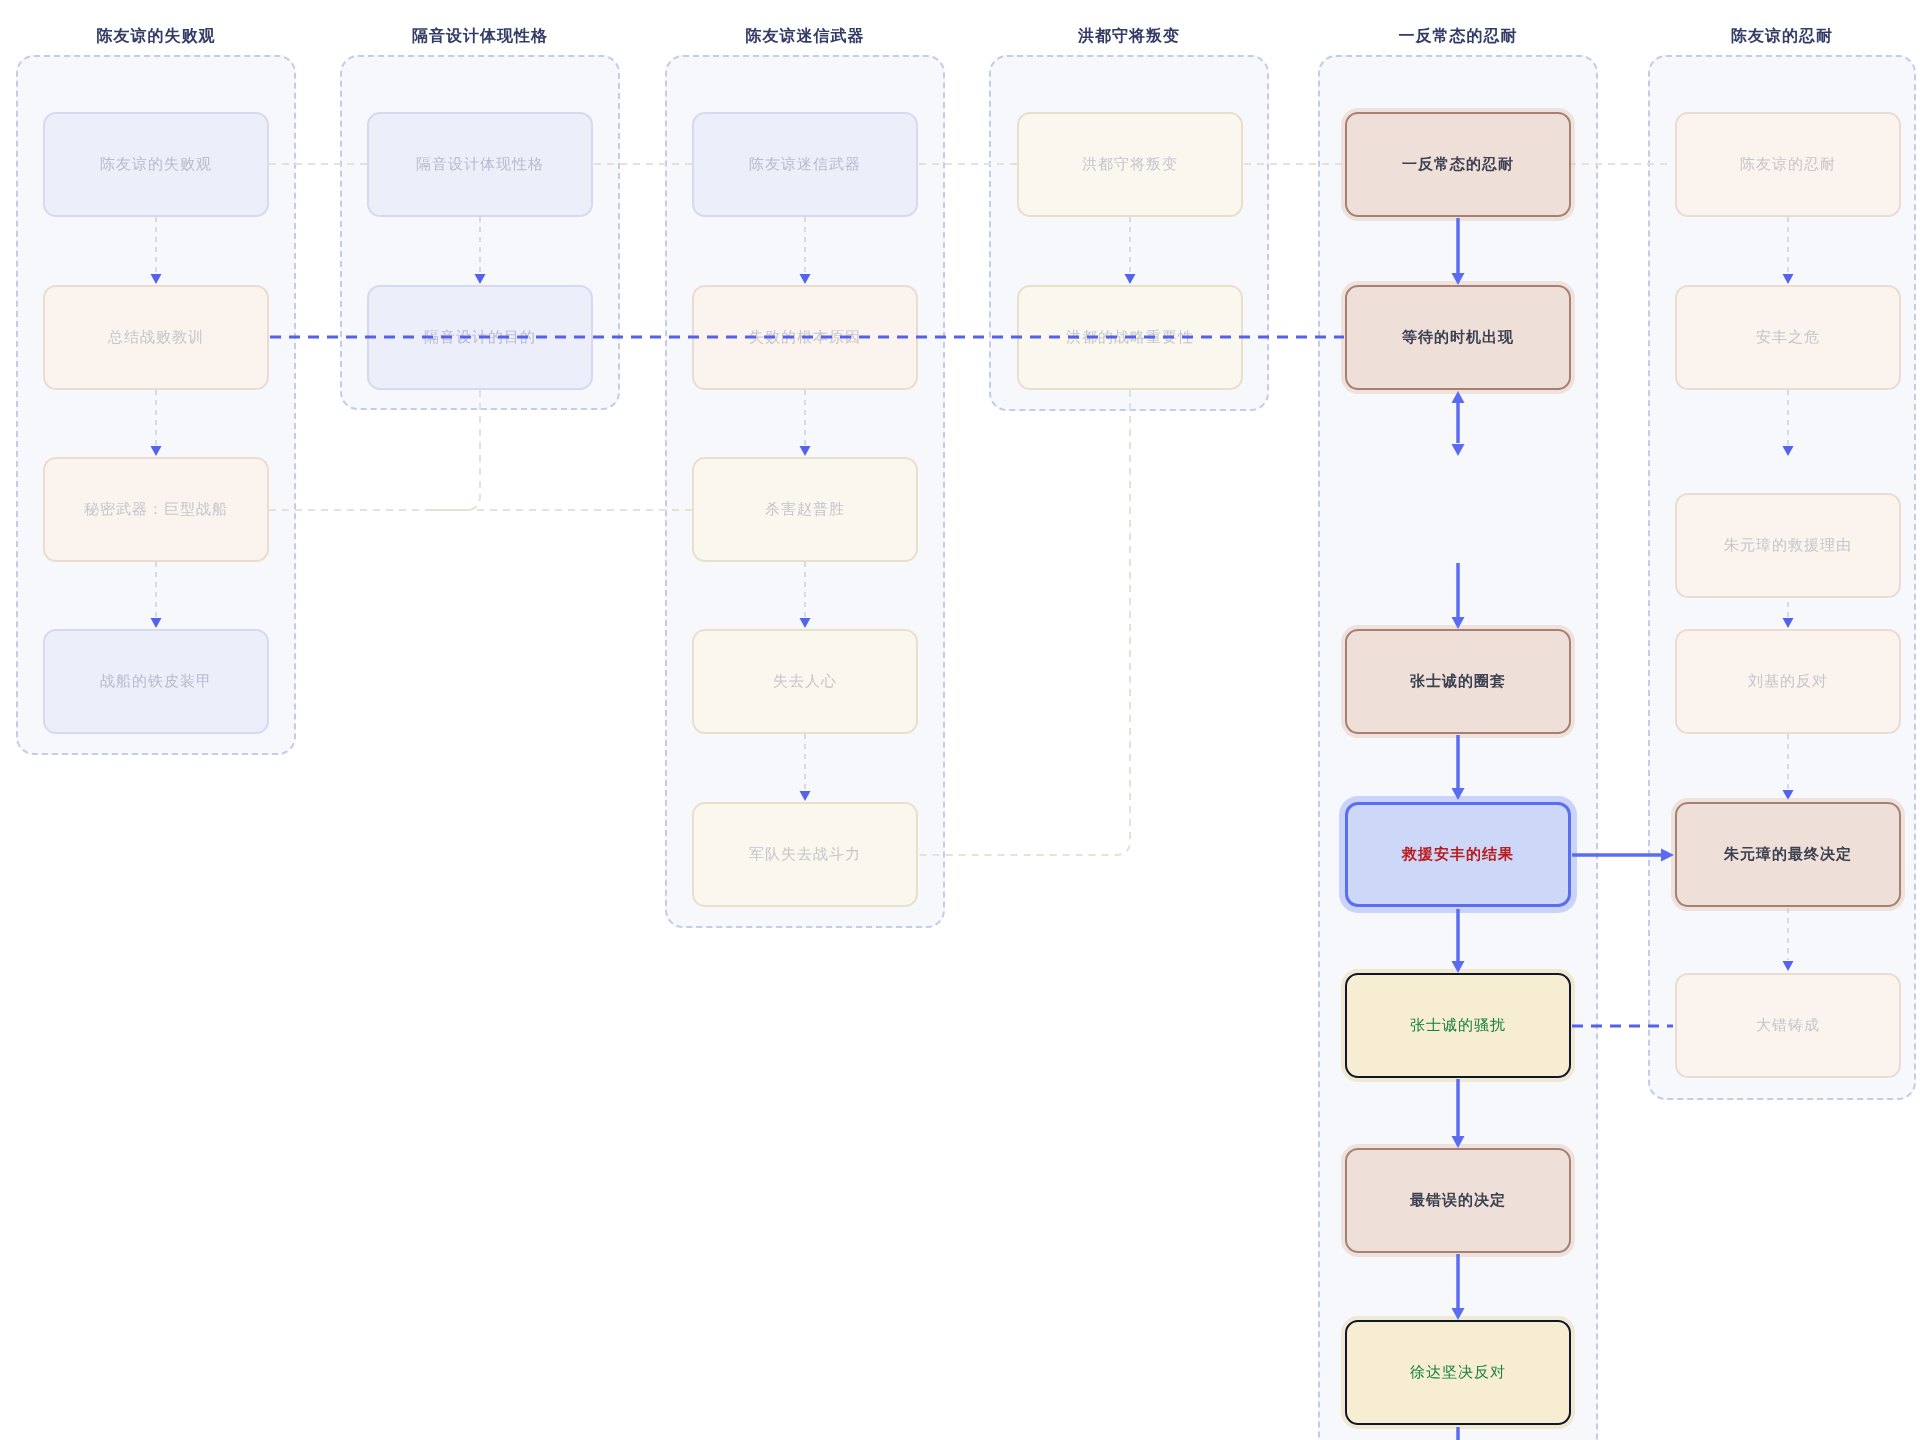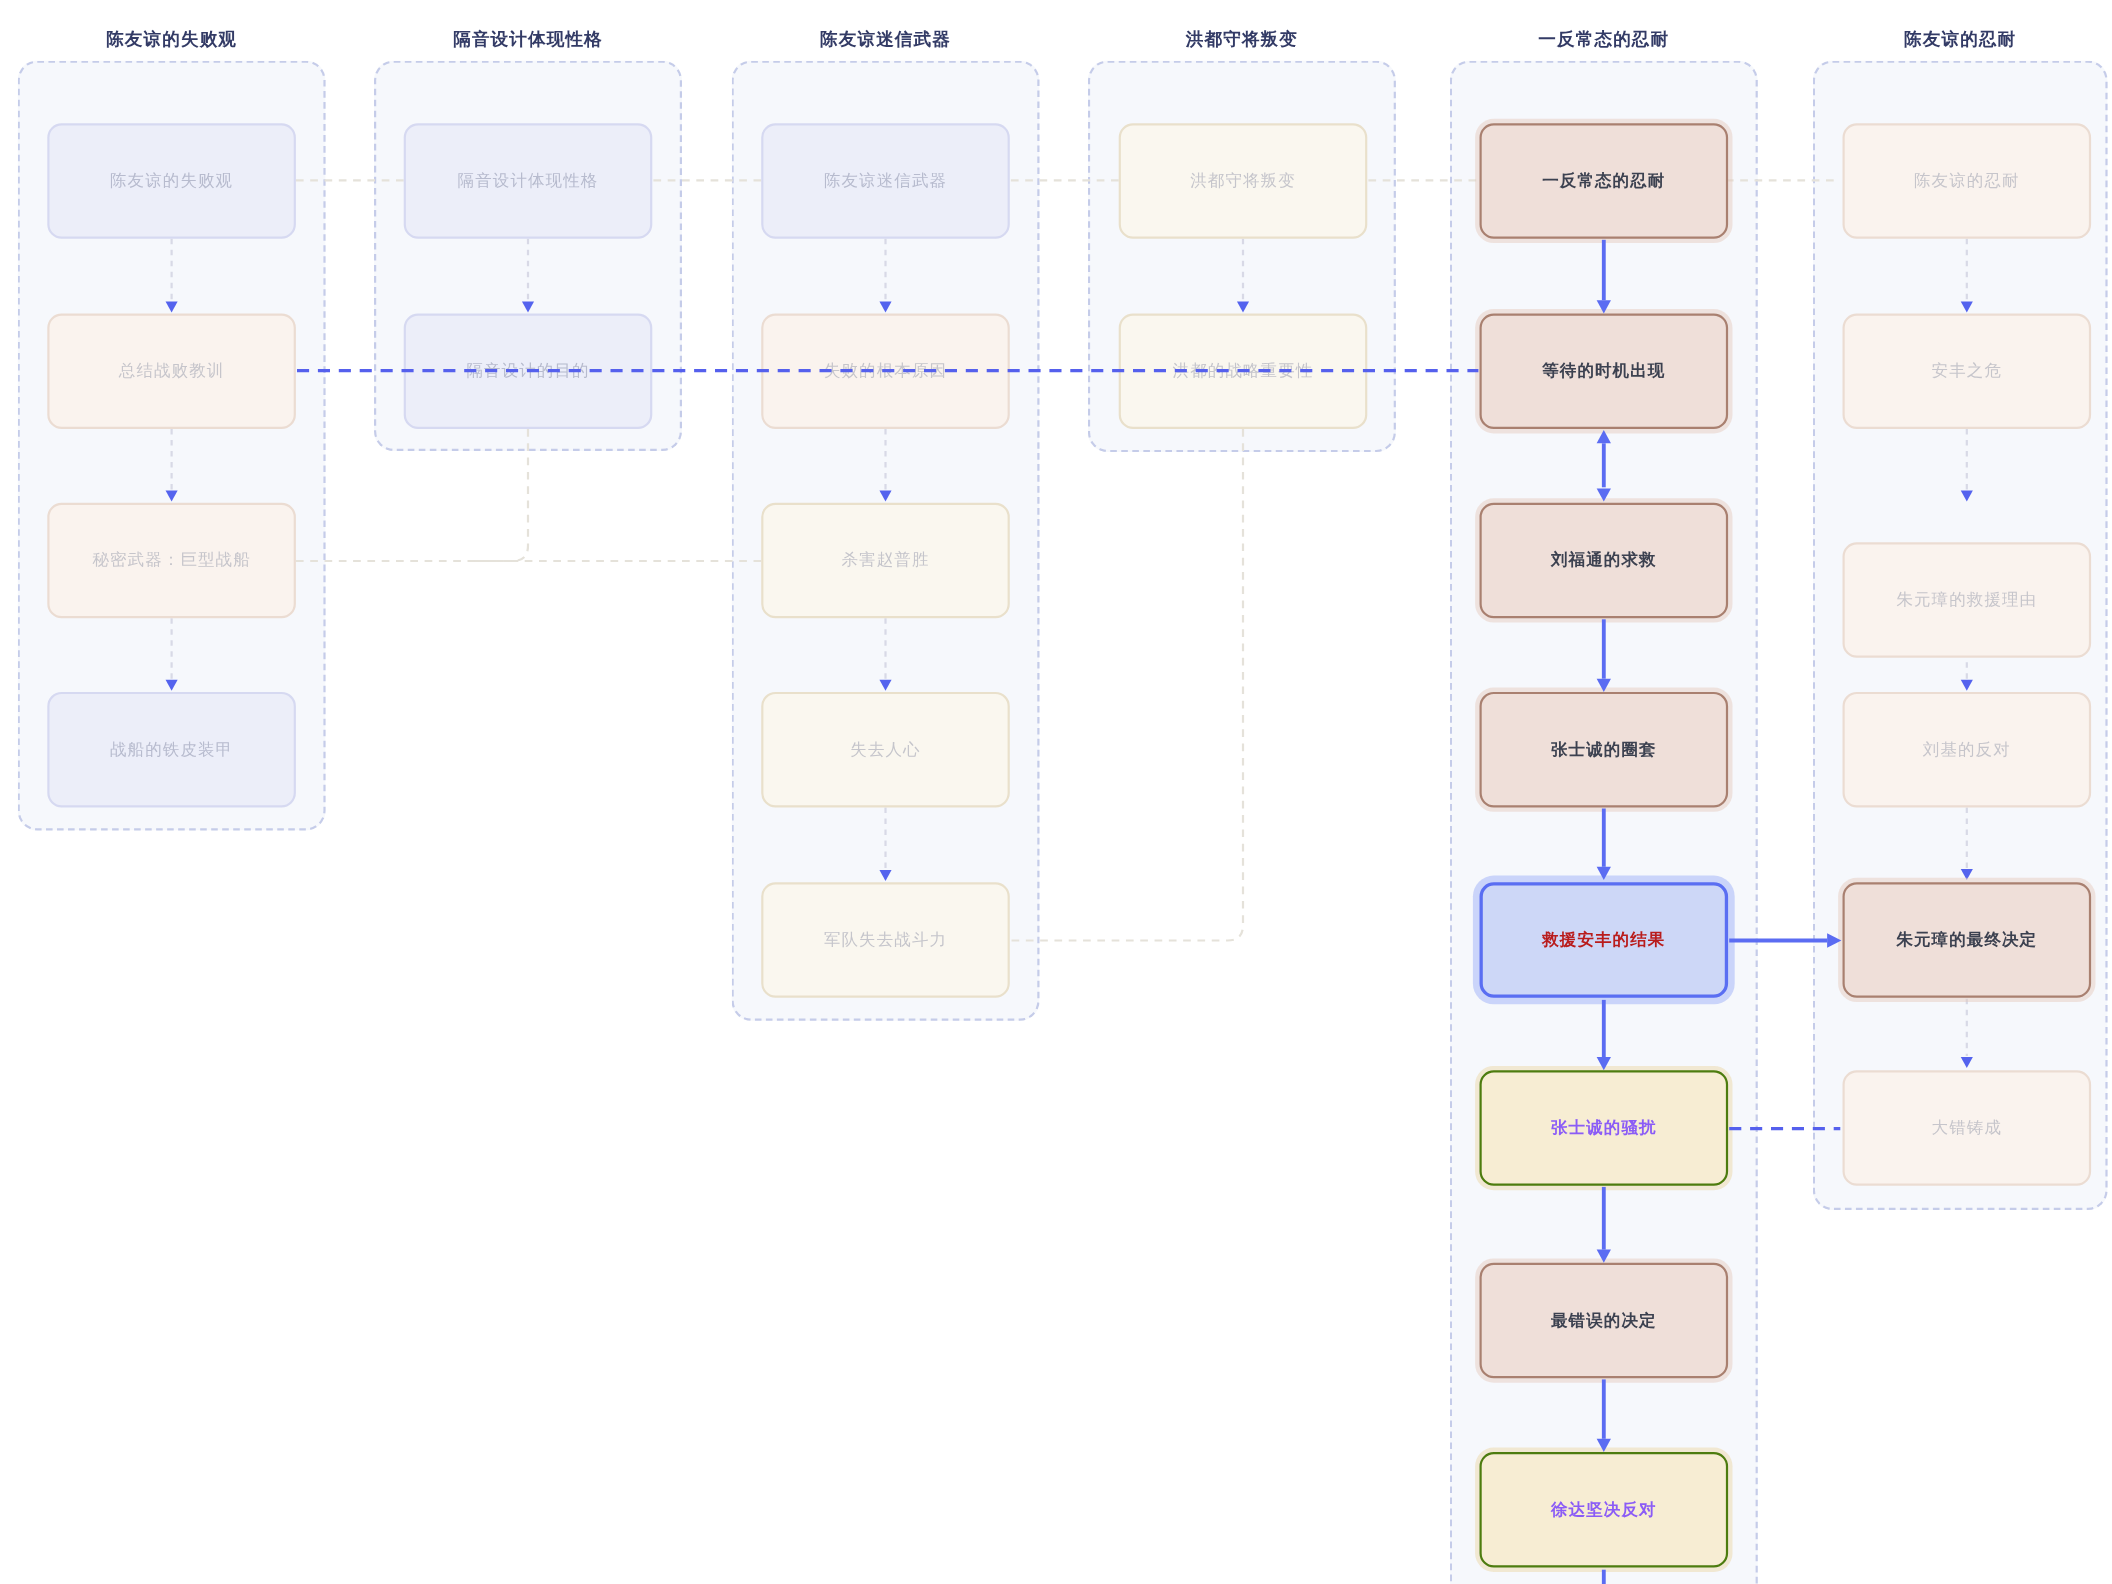--- a/index.html
+++ b/index.html
@@ -24,21 +24,21 @@
     font-size:15px;letter-spacing:1px;box-sizing:border-box;cursor:default;
   }
   .node.lavender{background:#eceef9;border:2px solid #d6d9f1;color:#b7bbce;}
   .node.cream{background:#faf7ef;border:2px solid #e9e0cb;color:#c5c5cb;}
   .node.blush{background:#faf3ee;border:2px solid #ebdcd2;color:#c6c5cb;}
   .node.rose{
     background:#efdfd9;border:2px solid #a98070;color:#3c4150;font-weight:bold;
     box-shadow:0 0 0 4px rgba(228,199,187,0.45);
   }
   .node.yellow{
-    background:#f7edd3;border:2px solid #4d7c0f;color:#8b5cf6;font-weight:bold;
+    background:#f7edd3;border:2px solid #0f172a;color:#15803d;font-weight:normal;
     box-shadow:0 0 0 4px rgba(235,216,168,0.5);
   }
   .node.selected{
     background:#cdd7f7;border:3px solid #5a6ef2;color:#b91c1c;font-weight:bold;
     box-shadow:0 0 0 6px rgba(166,183,248,0.55);
   }
 </style>
 </head>
 <body>
 
@@ -102,21 +102,20 @@
   <div class="node blush" style="left:692px;top:285px;">失败的根本原因</div>
   <div class="node cream" style="left:692px;top:457px;">杀害赵普胜</div>
   <div class="node cream" style="left:692px;top:629px;">失去人心</div>
   <div class="node cream" style="left:692px;top:802px;">军队失去战斗力</div>
 
   <div class="node cream" style="left:1017px;top:112px;">洪都守将叛变</div>
   <div class="node cream" style="left:1017px;top:285px;">洪都的战略重要性</div>
 
   <div class="node rose" style="left:1345px;top:112px;">一反常态的忍耐</div>
   <div class="node rose" style="left:1345px;top:285px;">等待的时机出现</div>
-  <div class="node rose" style="left:1345px;top:457px;">刘福通的求救</div>
   <div class="node rose" style="left:1345px;top:629px;">张士诚的圈套</div>
   <div class="node selected" style="left:1345px;top:802px;">救援安丰的结果</div>
   <div class="node yellow" style="left:1345px;top:973px;">张士诚的骚扰</div>
   <div class="node rose" style="left:1345px;top:1148px;">最错误的决定</div>
   <div class="node yellow" style="left:1345px;top:1320px;">徐达坚决反对</div>
 
   <div class="node blush" style="left:1675px;top:112px;">陈友谅的忍耐</div>
   <div class="node blush" style="left:1675px;top:285px;">安丰之危</div>
   <div class="node blush" style="left:1675px;top:457px;margin-top:36px;">朱元璋的救援理由</div>
   <div class="node blush" style="left:1675px;top:629px;">刘基的反对</div>

